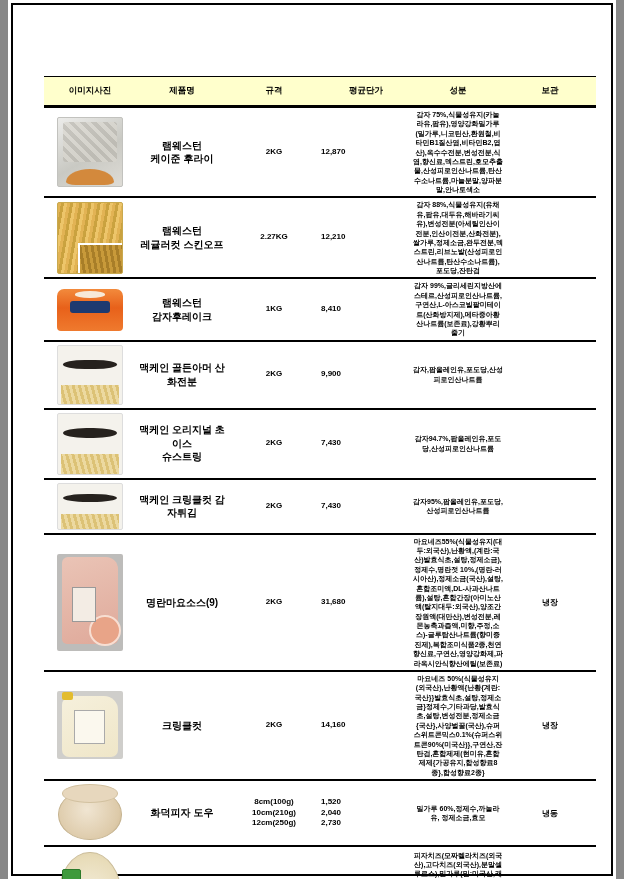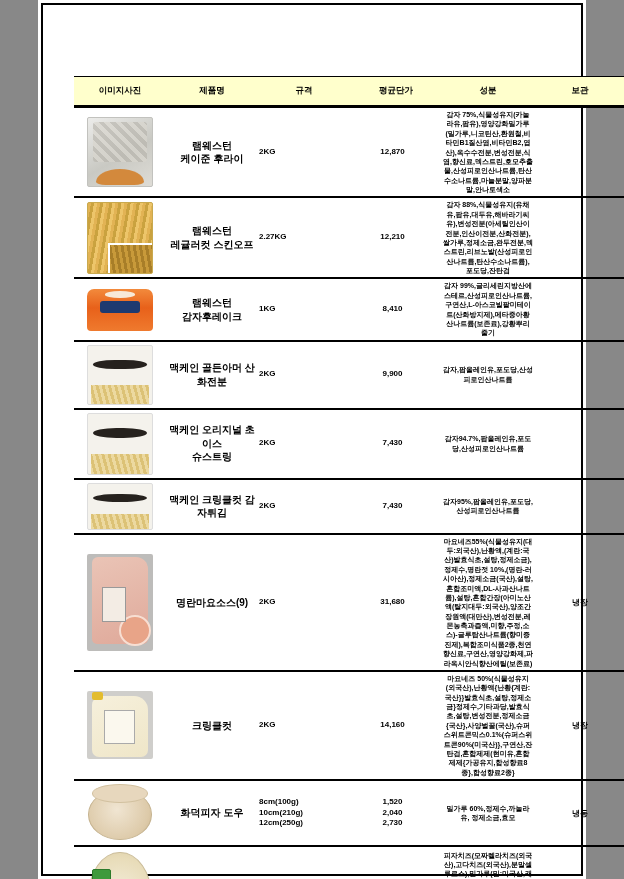--- a/index.html
+++ b/index.html
@@ -1,39 +1,39 @@
 <!DOCTYPE html>
 <html style="--hdr-bg: #FFFFCC;"><head>
 <meta charset="utf-8">
 <style>
   html,body{margin:0;padding:0;background:#888;}
   *{box-sizing:border-box;}
   .sheet{
-    position:relative;width:548px;height:879px;background:#fff;margin:0 auto;
+    position:relative;width:608px;height:879px;background:#fff;margin:0 auto;
     font-family:"Liberation Sans","DejaVu Sans",sans-serif;color:#000;
   }
   .frame{position:absolute;inset:3px;border:2px solid #000;pointer-events:none;}
   table.products{
     position:absolute;left:36px;top:76px;width:552px;
     border-collapse:collapse;table-layout:fixed;
   }
   thead th{
     background:var(--hdr-bg,#ffffcc);
     border-top:1px solid #000;border-bottom:3px solid #000;
     font-size:8.5px;font-weight:bold;padding:8px 0;text-align:center;
     overflow:hidden;white-space:nowrap;
   }
   tbody td{
     border-bottom:2px solid #000;vertical-align:middle;
     font-weight:bold;overflow:hidden;
   }
   .c-img{width:76px;}
   .c-name{width:106px;font-size:10px;text-align:center;white-space:pre-line;line-height:1.35;}
-  .c-spec{width:66px;font-size:8px;text-align:left;white-space:pre-line;line-height:1.35;}
-  .c-price{width:64px;font-size:8px;text-align:center;padding-right:8px;white-space:pre-line;line-height:1.35;}
+  .c-spec{width:66px;font-size:8px;text-align:center;white-space:pre-line;line-height:1.35;}
+  .c-price{width:64px;font-size:8px;text-align:left;padding-right:8px;white-space:pre-line;line-height:1.35;}
   .c-ing{width:200px;font-size:7px;text-align:center;line-height:1.34;padding:2px 1px;}
   .c-store{width:40px;font-size:8px;text-align:center;}
   
   tbody tr:nth-child(1){height:77px;}
   tbody tr:nth-child(2){height:77px;}
   tbody tr:nth-child(3){height:47px;}
   tbody tr:nth-child(4){height:67px;}
   tbody tr:nth-child(5){height:68px;}
   tbody tr:nth-child(6){height:52px;}
   tbody tr:nth-child(7){height:106px;}

